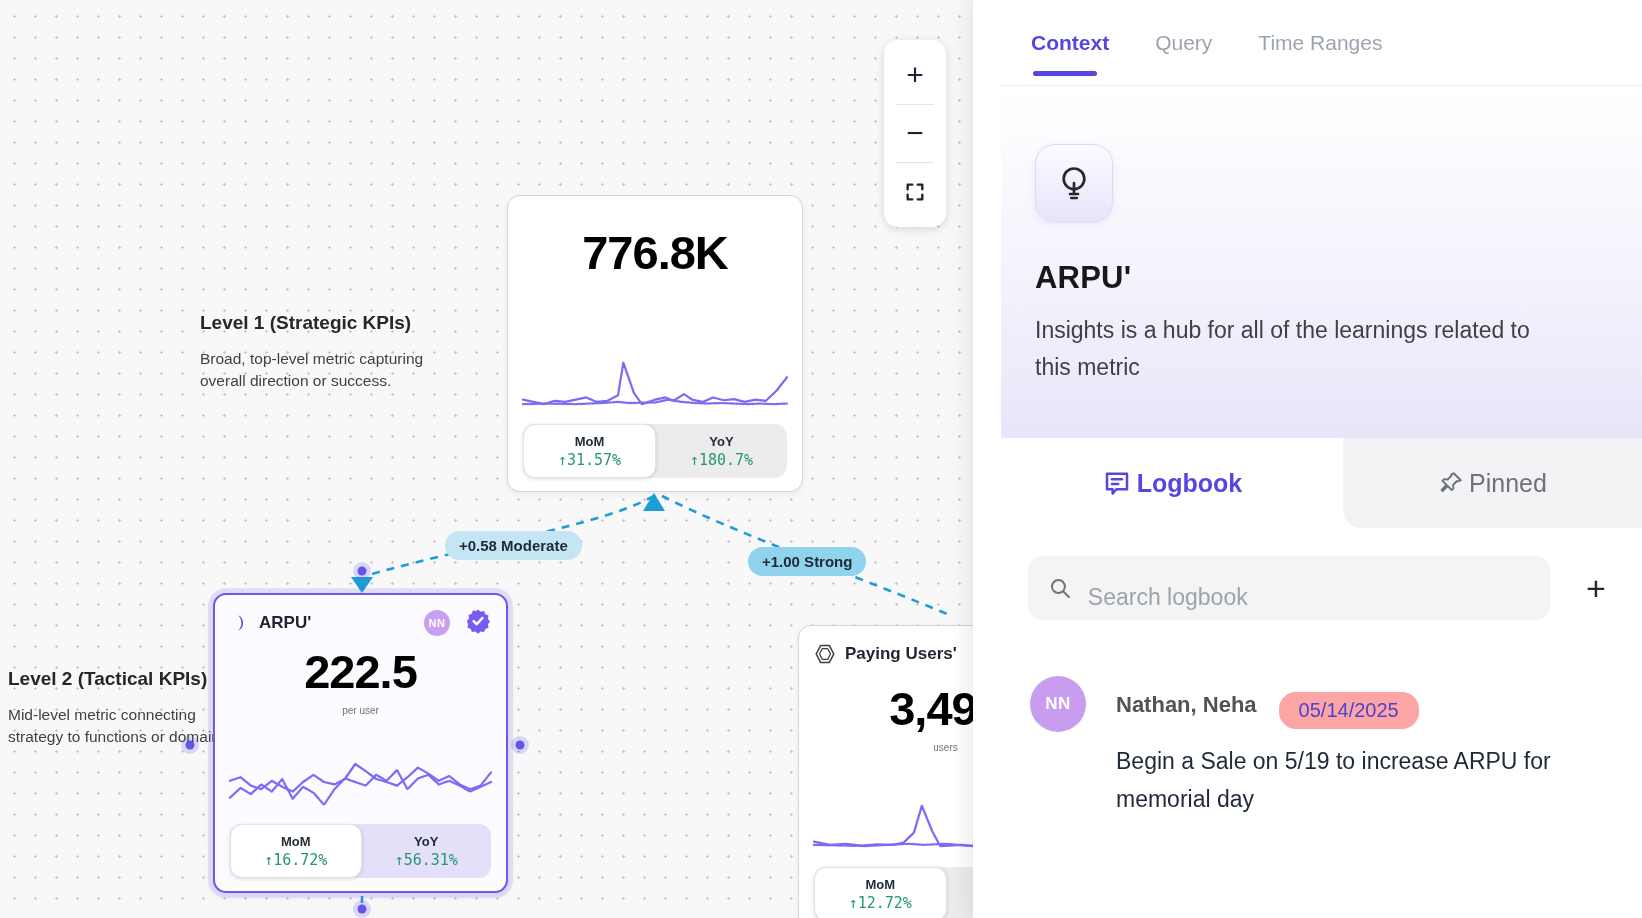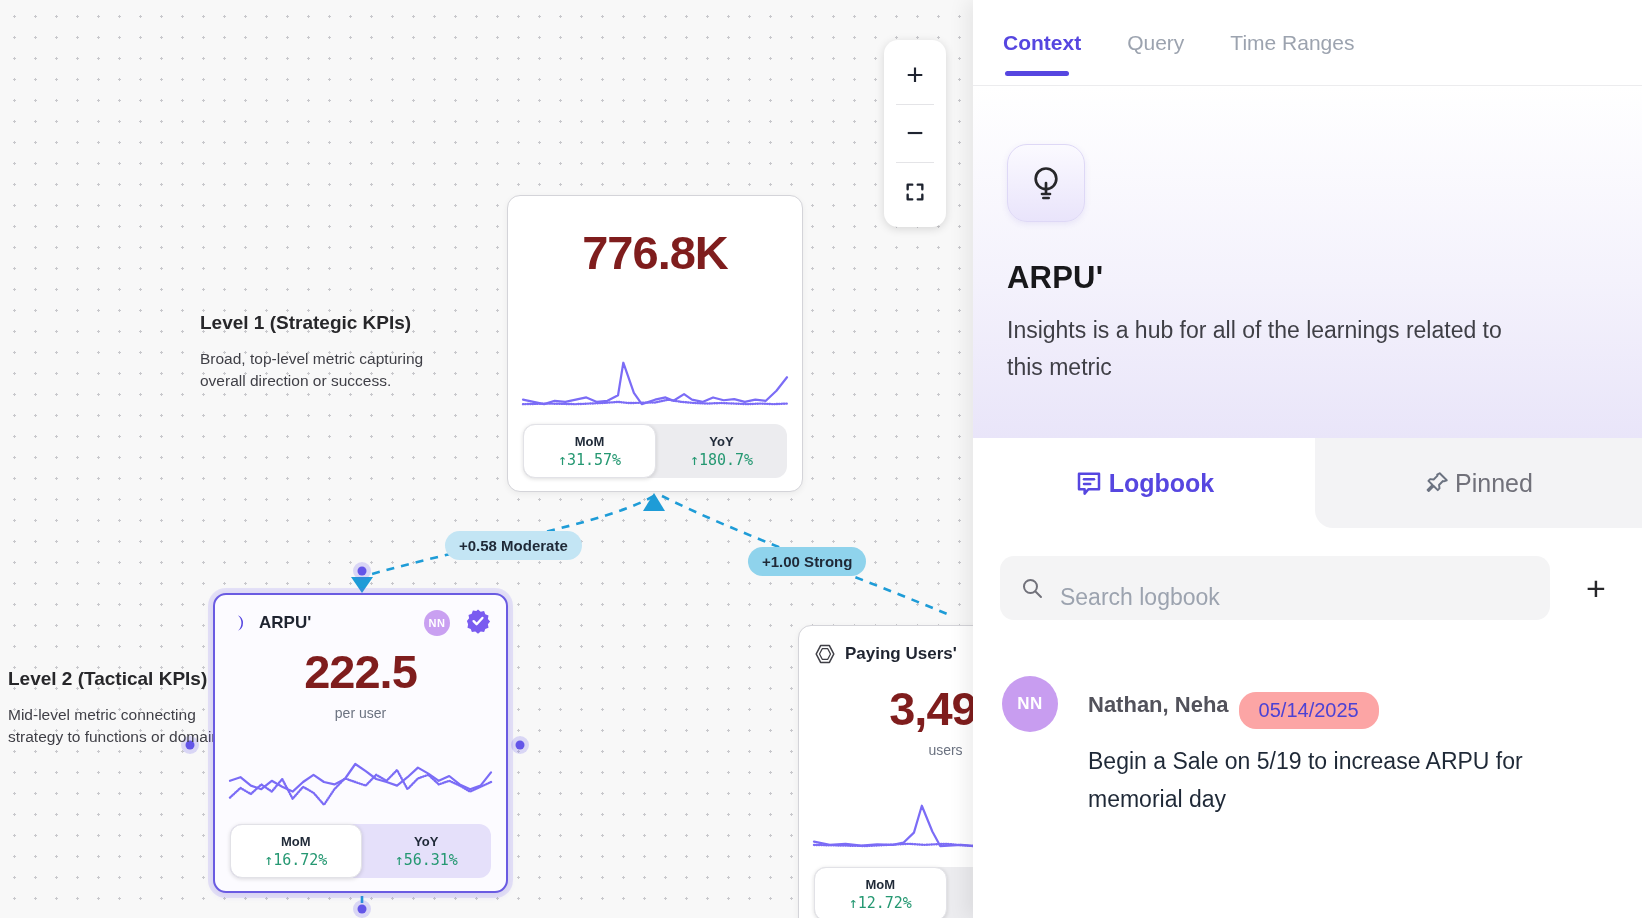--- a/index.html
+++ b/index.html
@@ -33,22 +33,22 @@
 
   
   .card {
     position:absolute; z-index:3; background:#ffffff; border:1px solid #d4d4d9;
     border-radius:13px; box-shadow:0 2px 6px rgba(0,0,0,0.06);
     display:flex; flex-direction:column; padding:15px 15px 13px 15px;
   }
   .card-header { display:flex; align-items:center; gap:9px; height:26px; }
   .card-title { font-size:17px; font-weight:bold; color:#1f2430; white-space:nowrap; }
   .card-header .spacer { flex:1; }
-  .card-value { text-align:center; font-size:47px; font-weight:bold; color:#7f1d1d; letter-spacing:-1px; margin-top:14px; }
-  .card-unit { text-align:center; font-size:14px; color:#6b7280; margin-top:6px; }
+  .card-value { text-align:center; font-size:47px; font-weight:bold; color:#000000; letter-spacing:-1px; margin-top:14px; }
+  .card-unit { text-align:center; font-size:10px; color:#6b7280; margin-top:6px; }
   .spark-wrap { margin-top:auto; height:56px; }
   .spark { width:100%; height:100%; display:block; overflow:visible; }
   .spark polyline { fill:none; stroke:#7b6cf6; stroke-width:2.2; stroke-linecap:round; stroke-linejoin:round; }
   .spark polyline.dotted { stroke-dasharray:0.5 1.9; stroke-width:2.4; }
 
   .stat-footer { display:flex; margin-top:12px; height:54px; border-radius:12px; background:#ececef; }
   .seg { flex:1; display:flex; flex-direction:column; align-items:center; justify-content:center; gap:2px; border-radius:12px; }
   .seg.selected { background:#fff; border:1px solid #e2e2e7; box-shadow:0 1px 4px rgba(0,0,0,0.14); }
   .seg-label { font-size:13px; font-weight:bold; color:#1f2937; }
   .seg-value { font-family:"DejaVu Sans Mono", monospace; font-size:15px; color:#259872; }
@@ -66,21 +66,21 @@
     position:absolute; left:884px; top:40px; width:62px; height:187px; z-index:4;
     background:#fff; border-radius:14px; box-shadow:0 2px 10px rgba(0,0,0,0.14);
     display:flex; flex-direction:column; align-items:center; justify-content:space-around; padding:8px 0;
   }
   .zoom-btn { width:100%; height:52px; display:flex; align-items:center; justify-content:center;
               font-size:30px; color:#1f2430; cursor:pointer; }
   .zoom-div { width:38px; height:1px; background:#e4e4e7; }
 
   
   .panel { position:absolute; left:973px; top:0; width:669px; height:918px; z-index:5;
-           background:#fff; box-shadow:-7px 0 18px rgba(0,0,0,0.07); }
+           background:#fff; box-shadow:-7px 0 18px rgba(0,0,0,0.07);padding-left:28px; }
   .panel-tabs { height:86px; display:flex; align-items:center; gap:46px; padding:0 0 0 30px;
                 border-bottom:1px solid #ececee; background:#fff; }
   .ptab { position:relative; font-size:21px; color:#9ca3af; height:100%; display:flex; align-items:center; cursor:pointer; }
   .ptab.active { color:#5646e0; font-weight:bold; }
   .ptab.active::after { content:""; position:absolute; left:2px; bottom:9px; width:64px; height:5px; border-radius:3px; background:#5646e0; }
 
   .panel-hero { height:352px; background:linear-gradient(180deg,#ffffff 0%,#f4f2fc 55%,#e9e5f9 100%); padding:32px 34px 0 34px; }
   .hero-icon-tile { width:78px; height:78px; border-radius:20px; margin-top:26px;
                     background:linear-gradient(180deg,#fbfaff 0%,#e9e4fb 100%);
                     border:1px solid #ded8f6; box-shadow:0 2px 6px rgba(90,70,200,0.10);
@@ -98,21 +98,21 @@
   .search-box { flex:1; height:64px; background:#f4f4f5; border-radius:14px; display:flex; align-items:center; padding:0 20px; gap:16px; }
   .search-box input { border:none; outline:none; background:transparent; font-size:23px; color:#3f3f46; width:100%;
                       font-family:"Liberation Sans", sans-serif;margin-top:19px; }
   .search-box input::placeholder { color:#9ca3af; }
   .add-btn { width:44px; height:44px; display:flex; align-items:center; justify-content:center;
              font-size:34px; font-weight:400; color:#27272a; cursor:pointer; }
 
   .log-entry { display:flex; padding:56px 34px 0 29px; gap:30px; }
   .log-avatar { width:56px; height:56px; border-radius:50%; background:#c89df0; color:#fff; font-size:17px; font-weight:bold;
                 display:flex; align-items:center; justify-content:center; flex-shrink:0; letter-spacing:0.5px; }
-  .log-head { display:flex; align-items:center; gap:10px; margin-top:4px; }
+  .log-head { display:flex; align-items:center; gap:22px; margin-top:4px; }
   .log-author { font-size:22px; font-weight:bold; color:#52525b; }
   .log-date { background:#fca5a5; color:#4c42d4; font-size:20px; padding:7px 20px; border-radius:17px;margin-top:12px; }
   .log-msg { margin-top:14px; }
   .log-msg .line { font-size:23px; color:#1f2937; line-height:1.65; white-space:nowrap; }
 
   .icon-svg { display:block; }
 </style>
 </head>
 <body>
 

